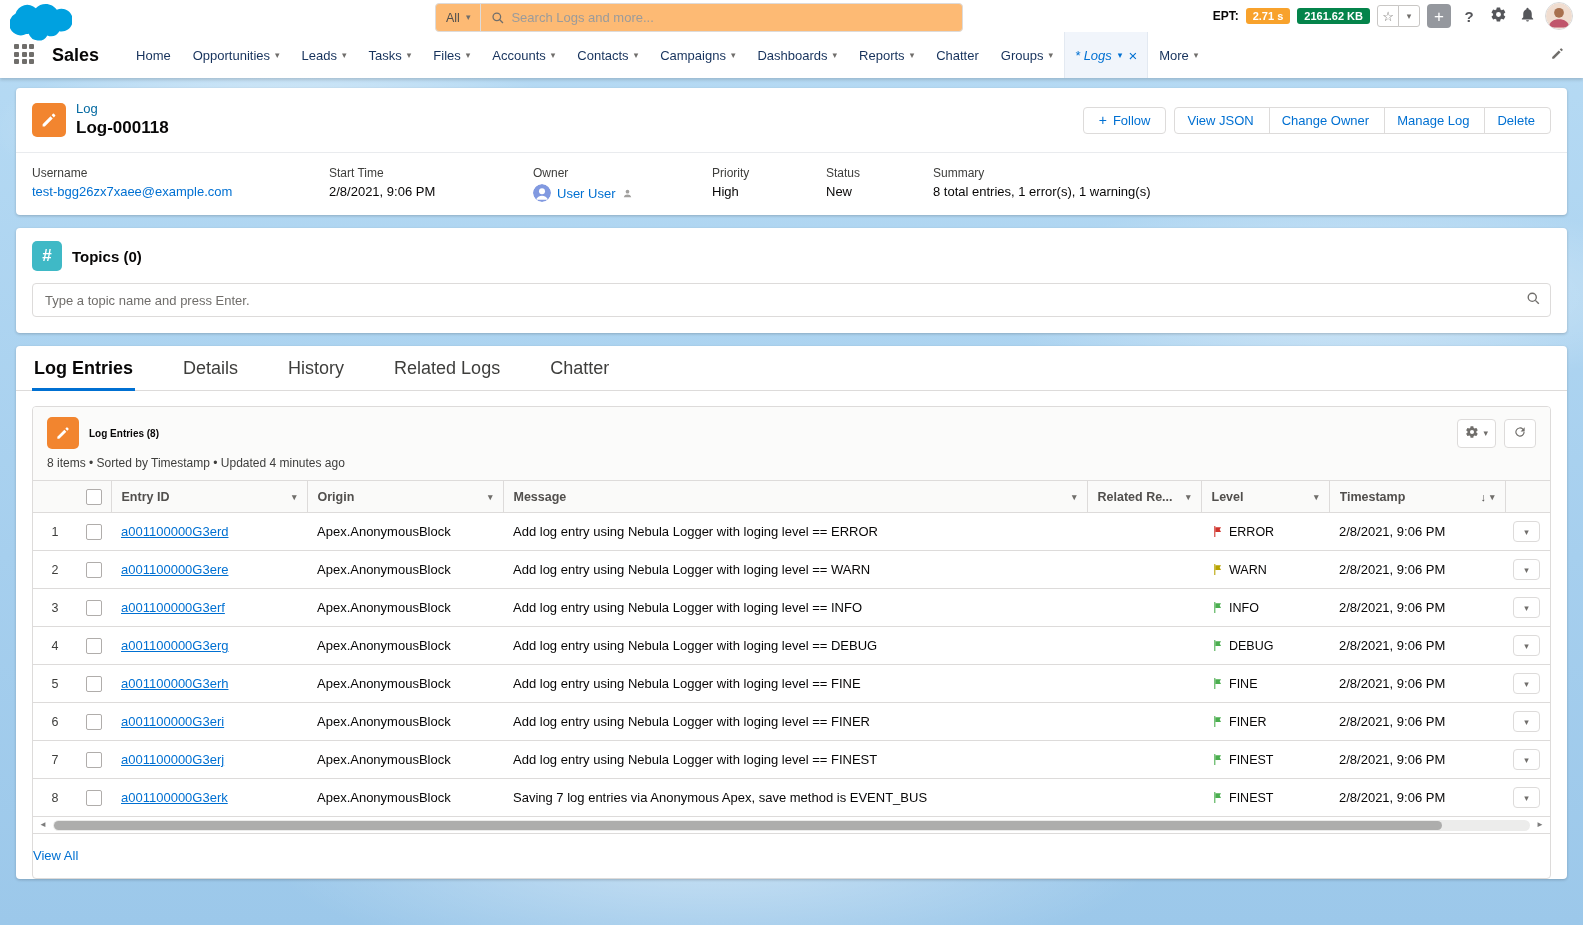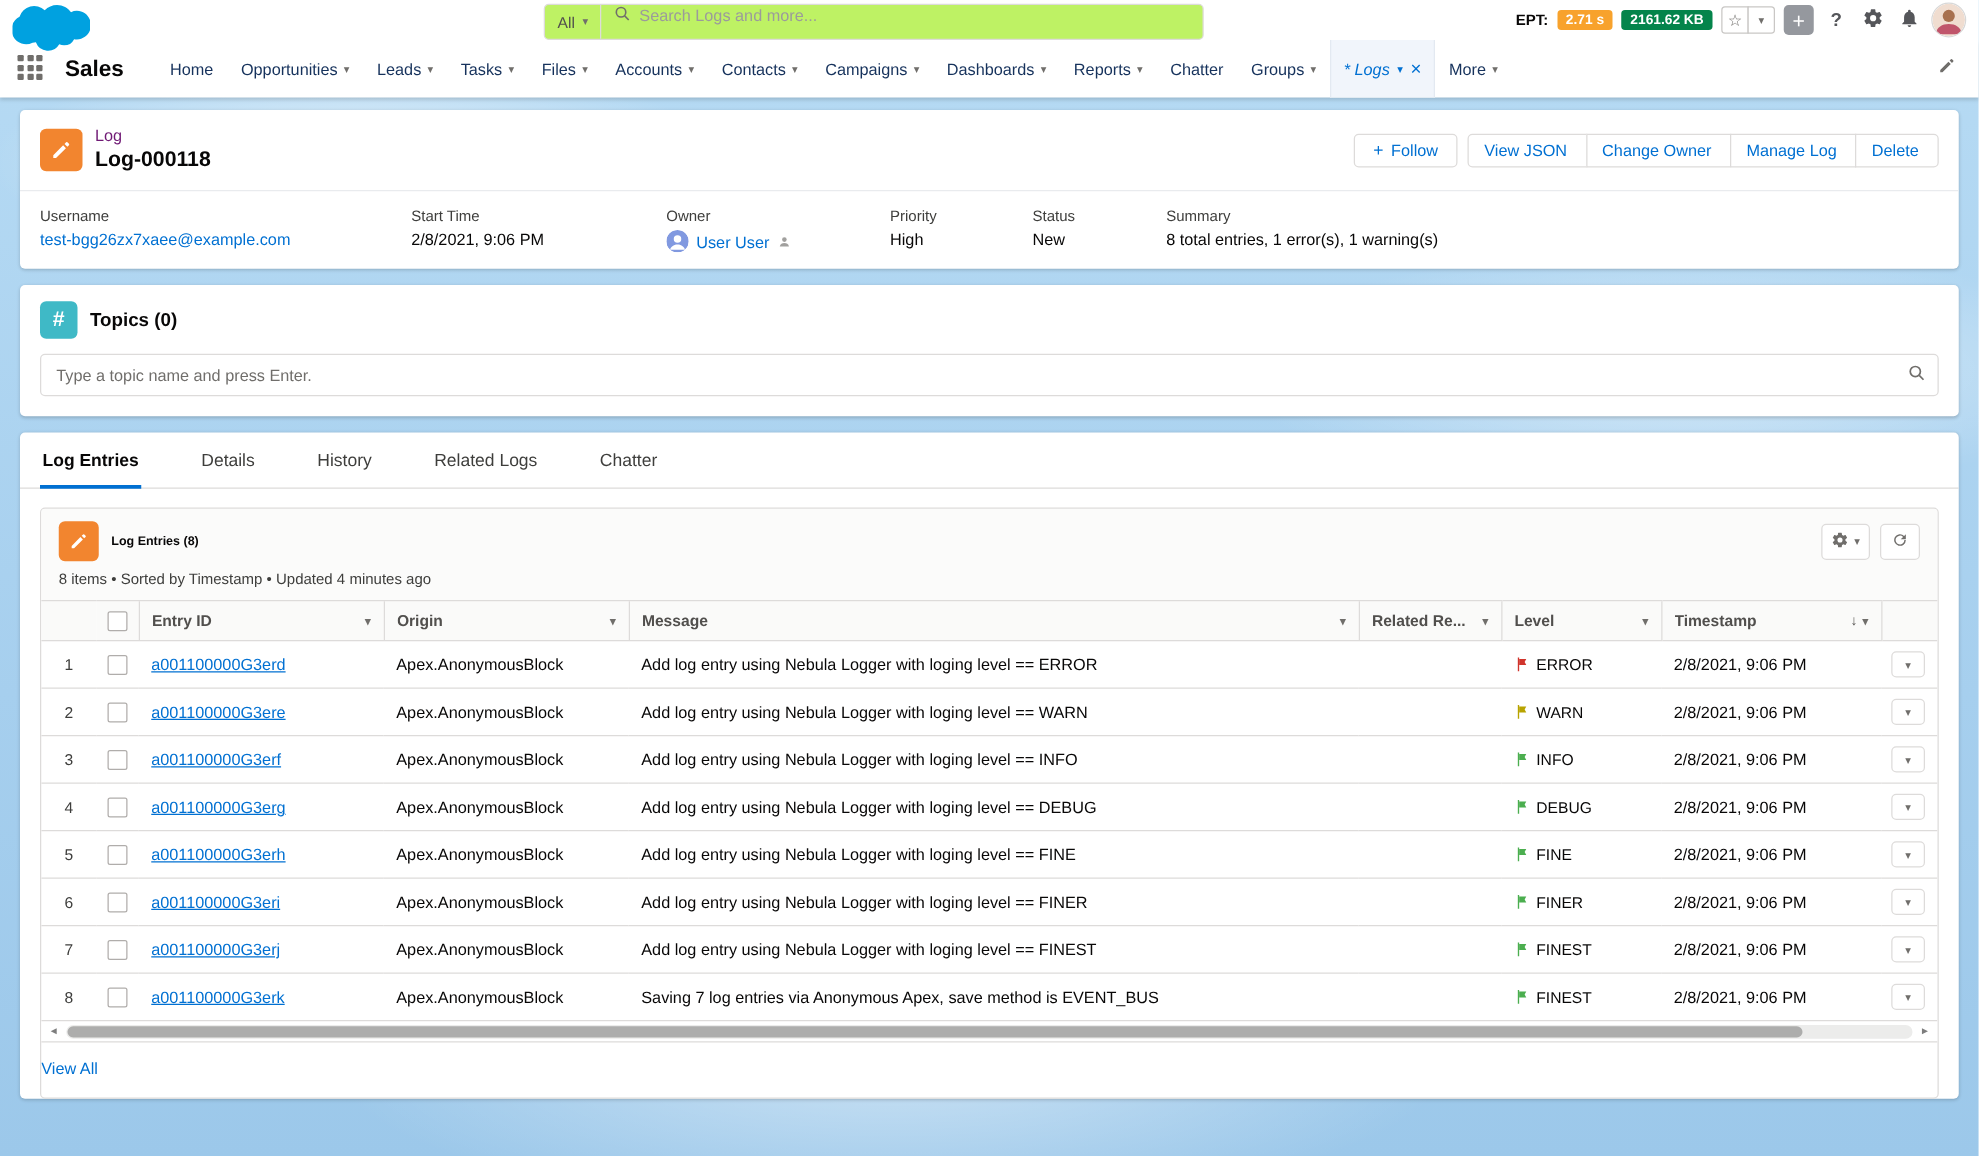--- a/index.html
+++ b/index.html
@@ -7,21 +7,21 @@
   .page{width:1583px;height:925px;position:relative;
     background:
       radial-gradient(ellipse 420px 120px at 18% 14%, rgba(255,255,255,.6), rgba(255,255,255,0) 70%),
       radial-gradient(ellipse 520px 140px at 85% 32%, rgba(255,255,255,.5), rgba(255,255,255,0) 70%),
       radial-gradient(ellipse 640px 170px at 45% 92%, rgba(255,255,255,.45), rgba(255,255,255,0) 70%),
       linear-gradient(180deg,#b7dbf4 0%,#a6cfee 60%,#9cc8ea 100%);
   }
   
   .topbar{position:relative;height:32px;background:#fff;z-index:4;}
   .cloud-logo{position:absolute;left:10px;top:1px;z-index:6;}
-  .searchbar{position:absolute;left:435px;top:3px;width:526px;height:27px;border:1px solid #dddbda;border-radius:4px;display:flex;align-items:flex-start;background:#bef264;}
+  .searchbar{position:absolute;left:435px;top:3px;width:526px;height:27px;border:1px solid #dddbda;border-radius:4px;display:flex;align-items:center;background:#fdba74;}
   .scope{display:flex;align-items:center;gap:6px;padding:0 10px;height:100%;border-right:1px solid #dddbda;font-size:12.5px;color:#514f4d;cursor:pointer;}
   .sicon{display:inline-flex;margin:0 4px 0 10px;}
   .search-input{border:none;outline:none;flex:1;font-size:13px;font-family:inherit;color:#080707;background:transparent;}
   .search-input::placeholder{color:#9b9b9b;}
   .top-right{position:absolute;right:10px;top:0;height:32px;display:flex;align-items:center;gap:7px;}
   .ept-label{font-size:12px;font-weight:bold;color:#080707;}
   .badge{font-size:11px;font-weight:bold;color:#fff;padding:2px 7px;border-radius:3px;white-space:nowrap;}
   .mini-group{display:flex;}
   .mini{width:22px;height:22px;border:1px solid #c9c7c5;background:#fff;display:flex;align-items:center;justify-content:center;font-size:11px;color:#706e6b;padding:0;cursor:pointer;}
   .mini:first-child{border-radius:3px 0 0 3px;}
@@ -45,21 +45,21 @@
   .nav-edit{margin-left:auto;margin-right:18px;cursor:pointer;display:flex;}
   
   .content{padding:10px 16px 0;position:relative;z-index:1;}
   .card{background:#fff;border-radius:4px;box-shadow:0 1px 3px rgba(0,0,0,.2);}
   .record-card{padding:13px 16px 13px;}
   .rec-head{display:flex;align-items:center;}
   .obj-icon{width:34px;height:34px;border-radius:5px;display:flex;align-items:center;justify-content:center;flex:0 0 auto;}
   .obj-icon.orange{background:#f2852f;}
   .obj-icon.sm{width:32px;height:32px;}
   .rec-titles{margin-left:10px;}
-  .rec-entity{font-size:13px;color:#701a75;line-height:1.25;}
+  .rec-entity{font-size:13px;color:#0369a1;line-height:1.25;}
   .rec-title{font-size:17px;font-weight:bold;color:#080707;line-height:1.3;}
   .rec-actions{margin-left:auto;display:flex;align-items:center;gap:8px;}
   .btn{border:1px solid #dddbda;background:#fff;color:#0070d2;font-size:13px;font-family:inherit;padding:5px 15px;border-radius:4px;cursor:pointer;white-space:nowrap;}
   .btn.follow{display:flex;align-items:center;gap:6px;}
   .btn .plus{font-size:14px;line-height:1;}
   .btn-group{display:flex;}
   .btn-group .btn{border-radius:0;margin-left:-1px;padding-left:12px;}
   .btn-group .btn:first-child{border-radius:4px 0 0 4px;margin-left:0;}
   .btn-group .btn:last-child{border-radius:0 4px 4px 0;}
   .rec-divider{border-top:1px solid #e9ebee;margin:13px -16px 13px;}
@@ -81,21 +81,21 @@
   .topics-head{display:flex;align-items:center;gap:10px;}
   .topic-icon{width:30px;height:30px;border-radius:5px;background:#3fb9c6;color:#fff;font-size:17px;font-weight:bold;display:flex;align-items:center;justify-content:center;}
   .topics-title{font-size:15px;font-weight:bold;color:#080707;}
   .topic-input-wrap{position:relative;margin-top:12px;}
   .topic-input-wrap input{width:100%;height:34px;border:1px solid #dddbda;border-radius:4px;padding:0 36px 0 12px;font-size:13px;font-family:inherit;color:#080707;box-sizing:border-box;outline:none;}
   .topic-input-wrap input::placeholder{color:#706e6b;}
   .topic-input-wrap .sicon{position:absolute;right:10px;top:8px;margin:0;}
   
   .main-card{margin-top:13px;}
   .tabs{display:flex;align-items:stretch;height:44px;border-bottom:1px solid #dddbda;padding:0 16px;}
-  .tab{display:flex;align-items:center;padding:0 2px;margin-right:46px;font-size:14px;color:#3e3e3c;cursor:pointer;position:relative;white-space:nowrap;}
+  .tab{display:flex;align-items:center;padding:0 2px;margin-right:46px;font-size:18px;color:#3e3e3c;cursor:pointer;position:relative;white-space:nowrap;}
   .tab.active{font-weight:bold;color:#080707;}
   .tab.active::after{content:"";position:absolute;left:0;right:0;bottom:-1px;height:3px;background:#0070d2;}
   .related-list{margin:15px 16px 16px;border:1px solid #dddbda;border-radius:4px;overflow:hidden;background:#fff;}
   .rl-head{background:#fbfbfa;padding:10px 14px 10px;}
   .rl-title-row{display:flex;align-items:center;}
   .rl-title{margin-left:10px;font-size:10px;font-weight:bold;color:#080707;}
   .rl-buttons{margin-left:auto;display:flex;gap:8px;}
   .hbtn{height:29px;min-width:32px;border:1px solid #dddbda;background:#fff;border-radius:4px;display:flex;align-items:center;justify-content:center;gap:4px;padding:0 7px;cursor:pointer;}
   .rl-sub{margin-top:7px;font-size:12px;color:#3e3e3c;}
   

